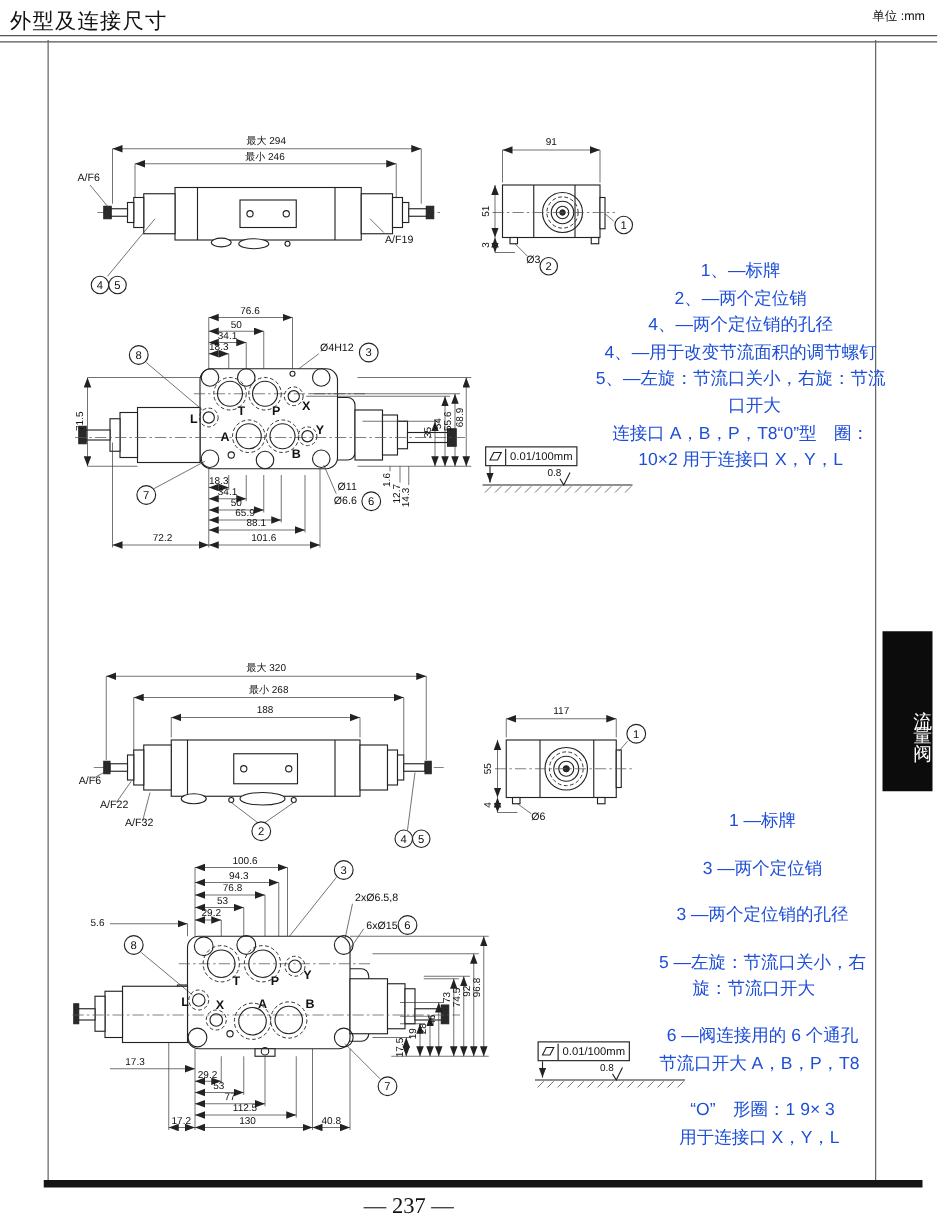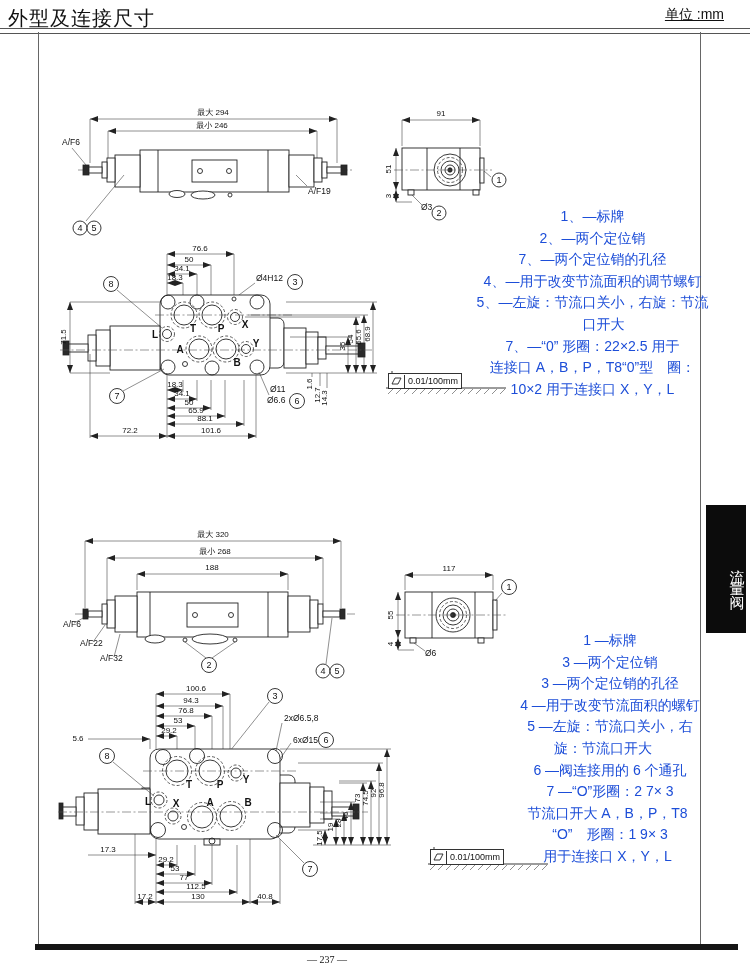--- a/index.html
+++ b/index.html
@@ -1,51 +1,51 @@
 <!DOCTYPE html>
 <html><head>
 <meta charset="utf-8">
 <style>
   html,body{margin:0;padding:0;background:#fff;}
   .page{position:relative;width:750px;height:978px;background:#fff;overflow:hidden;
         font-family:"Liberation Sans","DejaVu Sans",sans-serif;color:#111;}
   .abs{position:absolute;}
   
-  .hdrL{left:8px;top:5px;font-size:20px;letter-spacing:1px;}
-  .hdrR{right:26px;top:6px;font-size:14px;text-decoration:underline;}
+  .hdrL{left:8px;top:5px;font-size:17px;letter-spacing:1px;}
+  .hdrR{right:10px;top:6px;font-size:10px;}
   .dline{left:0;top:28px;width:750px;height:4px;border-top:1.5px solid #555;border-bottom:1px solid #555;}
   .bordL{left:38px;top:32px;width:1px;height:912px;background:#666;}
   .bordR{left:700px;top:32px;width:1px;height:912px;background:#666;}
   .bbar{left:35px;top:944px;width:703px;height:6px;background:#151515;}
   .tab{left:706px;top:505px;width:40px;height:128px;background:#0c0c0c;color:#fff;
        writing-mode:vertical-rl;text-orientation:upright;font-size:15px;letter-spacing:13px;
        padding-top:14px;box-sizing:border-box;text-align:center;}
-  .pgnum{left:0;top:954px;width:654px;text-align:center;font-size:10px;
+  .pgnum{left:0;top:954px;width:654px;text-align:center;font-size:18px;
          font-family:"Liberation Serif","DejaVu Serif",serif;}
   .stitle{font-size:13.5px;font-weight:bold;letter-spacing:.5px;}
   
   .nl{font-size:14px;line-height:21.6px;white-space:nowrap;color:#1d4ed8;text-align:center;}
   .ind22{padding-left:22px;}
-  .pn{padding-left:14px;} .pc{padding-left:9px;}
+  .pn{padding-left:14px;margin-top:16px;} .pc{padding-left:9px;}
   
   svg{overflow:visible;}
   .ln{stroke:#222;stroke-width:.9;fill:none;}
   .tn{stroke:#333;stroke-width:.55;fill:none;}
   .cl{stroke:#555;stroke-width:.6;stroke-dasharray:9 2.5 2 2.5;fill:none;}
   .dsh{stroke:#333;stroke-width:.8;stroke-dasharray:3 2;fill:none;}
   .fw{fill:#fff;stroke:#222;stroke-width:.9;}
   .fd{fill:#2a2a2a;stroke:#222;stroke-width:.8;}
   svg text{font-family:"Liberation Sans","DejaVu Sans",sans-serif;}
   .t8{font-size:8px;fill:#111;}
   .tm{font-size:8px;fill:#111;text-anchor:middle;}
   .tp{font-size:10px;font-weight:bold;fill:#111;text-anchor:middle;}
   .tc{font-size:9px;fill:#111;text-anchor:middle;}
   .tl{font-size:8.5px;fill:#111;}
   
-  .fbox{position:absolute;left:2px;top:16px;display:flex;align-items:center;border:1px solid #333;background:#fff;height:14px;}
+  .fbox{position:absolute;left:2px;top:0;display:flex;align-items:center;border:1px solid #333;background:#fff;height:14px;}
   .fcell{border-left:1px solid #333;padding:0 3px;font-size:9px;line-height:13px;white-space:nowrap;}
 </style>
 </head>
 <body>
 
 <div class="page">
 
   <svg width="0" height="0" class="abs">
     <defs>
       <marker id="ar" markerWidth="9" markerHeight="7" refX="8" refY="3" orient="auto-start-reverse" markerUnits="userSpaceOnUse">
@@ -139,25 +139,24 @@
     <circle class="fw" cx="51" cy="110" r="7"></circle>
     <text class="tc" x="51" y="113">2</text>
     <line class="tn" x1="96" y1="68" x2="103" y2="74"></line>
     <circle class="fw" cx="111" cy="77" r="7"></circle>
     <text class="tc" x="111" y="80">1</text>
   </svg>
 
   <div class="abs" style="left:470px;top:206px;width:245px">
     <div class="nl">1、—标牌</div>
     <div class="nl">2、—两个定位销</div>
-    <div class="nl">7、—两个定位销的孔径</div>
+    <div class="nl">4、—两个定位销的孔径</div>
     <div class="nl">4、—用于改变节流面积的调节螺钉</div>
     <div class="nl">5、—左旋：节流口关小，右旋：节流</div>
     <div class="nl ind22">口开大</div>
-    <div class="nl">7、—“0” 形圈：22×2.5 用于</div>
     <div class="nl">连接口 A，B，P，T8“0”型　圈：</div>
     <div class="nl">10×2 用于连接口 X，Y，L</div>
   </div>
 
   <svg class="abs" style="left:60px;top:240px" width="345" height="215">
     <g>
       <line class="tn" x1="107" y1="14" x2="174" y2="14" marker-start="url(#ar)" marker-end="url(#ar)"></line>
       <line class="tn" x1="107" y1="25" x2="151" y2="25" marker-start="url(#ar)" marker-end="url(#ar)"></line>
       <line class="tn" x1="107" y1="34" x2="137" y2="34" marker-start="url(#ar)" marker-end="url(#ar)"></line>
       <line class="tn" x1="107" y1="43" x2="123" y2="43" marker-start="url(#ar)" marker-end="url(#ar)"></line>
@@ -390,25 +389,23 @@
     <text class="tl" x="47" y="103">Ø6</text>
     <line class="tn" x1="117" y1="48" x2="124" y2="40"></line>
     <circle class="fw" cx="131" cy="34" r="7.5"></circle>
     <text class="tc" x="131" y="37">1</text>
   </svg>
 
   <div class="abs" style="left:498px;top:630px;width:210px">
     <div class="nl pn">1 —标牌</div>
     <div class="nl pn">3 —两个定位销</div>
     <div class="nl pn">3 —两个定位销的孔径</div>
-    <div class="nl pn">4 —用于改变节流面积的螺钉</div>
     <div class="nl pn">5 —左旋：节流口关小，右</div>
     <div class="nl">旋：节流口开大</div>
     <div class="nl pn">6 —阀连接用的 6 个通孔</div>
-    <div class="nl pn">7 —“O”形圈：2 7× 3</div>
     <div class="nl pc">节流口开大 A，B，P，T8</div>
     <div class="nl pn">“O”　形圈：1 9× 3</div>
     <div class="nl pc">用于连接口 X，Y，L</div>
   </div>
 
   <svg class="abs" style="left:58px;top:683px" width="420" height="240">
     <g>
       <line class="tn" x1="98" y1="11" x2="172" y2="11" marker-start="url(#ar)" marker-end="url(#ar)"></line>
       <line class="tn" x1="98" y1="23" x2="165" y2="23" marker-start="url(#ar)" marker-end="url(#ar)"></line>
       <line class="tn" x1="98" y1="33" x2="154" y2="33" marker-start="url(#ar)" marker-end="url(#ar)"></line>

